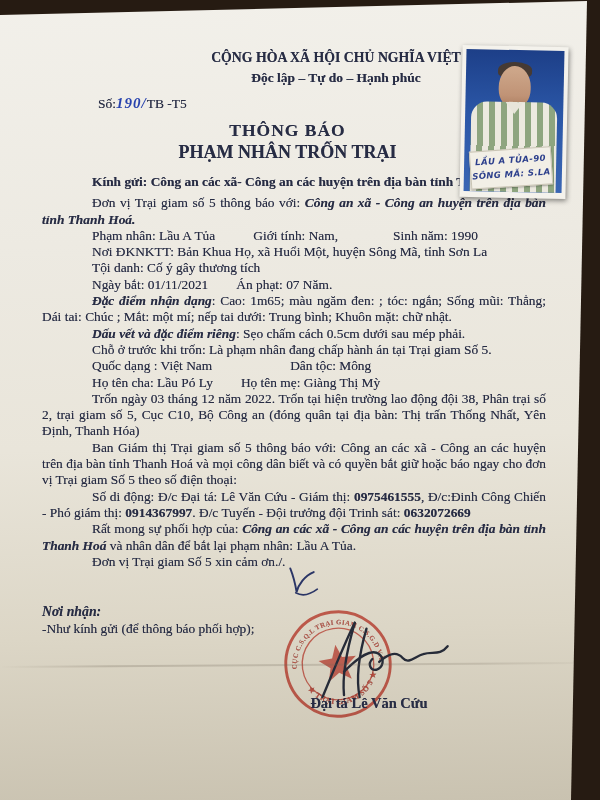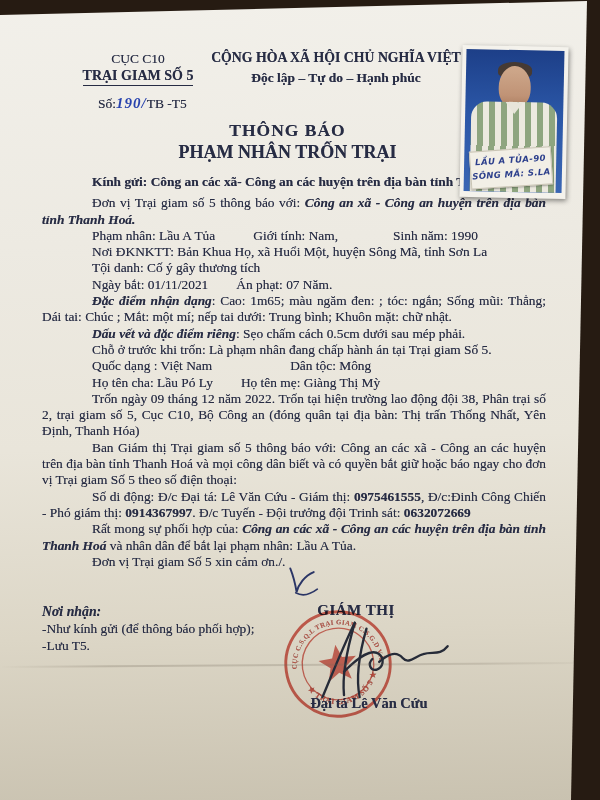--- a/index.html
+++ b/index.html
@@ -77,24 +77,20 @@
     border:1px solid #c9c4b4;transform:rotate(-5deg);box-shadow:0 1px 2px rgba(0,0,0,.35);
     text-align:center;padding-top:3px;box-sizing:border-box;}
   #photo-sign div{font-family:"DejaVu Sans",sans-serif;font-style:italic;font-weight:bold;
     font-size:8.5px;line-height:14px;color:#2c3f8c;letter-spacing:.4px;}
 </style>
 </head>
 <body>
 
 <div id="paper">
 
-  <div id="hdr-left" class="abs">
-    <div>CỤC C10</div>
-    <div class="b"><span id="issuer2">TRẠI GIAM SỐ 5</span></div>
-  </div>
   <div id="doc-no" class="abs">
     <span>Số:</span><span class="hand">190/</span><span>TB -T5</span>
   </div>
 
   <div id="hdr-right" class="abs">
     <div id="republic" class="b">CỘNG HÒA XÃ HỘI CHỦ NGHĨA VIỆT</div>
     <div id="motto" class="b">Độc lập – Tự do – Hạnh phúc</div>
   </div>
 
   <div id="title" class="abs">
@@ -107,39 +103,37 @@
     <p><span>Đơn vị Trại giam số 5 thông báo với: </span><span class="bi">Công an xã - Công an  huyện trên địa bàn tỉnh Thanh Hoá.</span></p>
     <p class="noj"><span>Phạm nhân: Lầu A Tủa</span><span class="sp38">Giới tính: Nam,</span><span class="sp55">Sinh năm: 1990</span></p>
     <p class="noj">Nơi ĐKNKTT: Bản Khua Họ, xã Huổi Một, huyện Sông Mã, tỉnh Sơn La</p>
     <p class="noj">Tội danh: Cố ý gây thương tích</p>
     <p class="noj"><span>Ngày bắt: 01/11/2021</span><span class="sp28">Án phạt: 07 Năm.</span></p>
     <p><span class="bi">Đặc điểm nhận dạng</span><span>: Cao: 1m65; màu ngăm đen: ; tóc: ngắn; Sống mũi: Thẳng; Dái tai: Chúc ; Mắt: một mí; nếp tai dưới: Trung bình; Khuôn mặt: chữ nhật.</span></p>
     <p class="noj"><span class="bi">Dấu vết và đặc điểm riêng</span><span>: Sẹo chấm cách 0.5cm dưới sau mép phải.</span></p>
     <p class="noj">Chỗ ở trước khi trốn: Là phạm nhân đang chấp hành án tại Trại giam Số 5.</p>
     <p class="noj"><span>Quốc dạng : Việt Nam</span><span class="sp78">Dân tộc: Mông</span></p>
     <p class="noj"><span>Họ tên cha: Lầu Pó Ly</span><span class="sp28">Họ tên mẹ: Giàng Thị Mỳ</span></p>
-    <p>Trốn ngày 09 tháng 12 năm 2022. Trốn tại hiện trường lao động đội 38, Phân trại số 2, trại giam số 5, Cục C10, Bộ Công an (đóng quân tại địa bàn: Thị trấn Thống Nhất, Yên Định, Thanh Hóa)</p>
+    <p>Trốn ngày 03 tháng 12 năm 2022. Trốn tại hiện trường lao động đội 38, Phân trại số 2, trại giam số 5, Cục C10, Bộ Công an (đóng quân tại địa bàn: Thị trấn Thống Nhất, Yên Định, Thanh Hóa)</p>
     <p>Ban Giám thị Trại giam số 5 thông báo với: Công an các xã - Công an các huyện trên địa bàn tỉnh Thanh Hoá và mọi công dân biết và có quyền bắt giữ hoặc báo ngay cho đơn vị Trại giam Số 5 theo số điện thoại:</p>
     <p><span>Số di động: Đ/c Đại tá: Lê Văn Cứu - Giám thị: </span><span class="b">0975461555</span><span>, Đ/c:Đinh Công Chiến - Phó giám thị: </span><span class="b">0914367997</span><span>. Đ/c Tuyến - Đội trưởng đội Trinh sát: </span><span class="b">0632072669</span></p>
     <p><span>Rất mong sự phối hợp của: </span><span class="bi">Công an các  xã - Công an các huyện trên địa bàn tỉnh Thanh Hoá</span><span> và nhân dân để bắt lại phạm nhân: Lầu A Tủa.</span></p>
     <p class="noj">Đơn vị Trại giam Số 5 xin cảm ơn./.</p>
   </div>
 
   <svg id="checkmark" class="abs" viewBox="0 0 40 36">
     <path d="M7,3 C11,13 13,23 14,29 C16,21 23,11 33,7" fill="none" stroke="#2a3566" stroke-width="2.2" stroke-linecap="round"></path>
     <path d="M13,30 C20,34 29,32 37,26" fill="none" stroke="#2a3566" stroke-width="1.8" stroke-linecap="round"></path>
   </svg>
 
   <div id="recipients" class="abs">
     <div class="bi lbl">Nơi nhận:</div>
     <div>-Như kính gửi (để thông báo phối hợp);</div>
-    <div>-Lưu T5.</div>
   </div>
 
-  <div id="signer-title" class="abs b">GIÁM THỊ</div>
 
   <svg id="seal" class="abs" viewBox="0 0 120 120">
     <defs>
       <path id="sealTop" d="M17,62 A43,43 0 1 1 103,62"></path>
       <path id="sealBot" d="M22,74 A40,40 0 0 0 98,74"></path>
     </defs>
     <circle cx="60" cy="60" r="54" fill="none" stroke="#cf4033" stroke-width="3" opacity=".85"></circle>
     <circle cx="60" cy="60" r="37" fill="none" stroke="#cf4033" stroke-width="1.4" opacity=".8"></circle>
     <path d="M60,40 l5.2,13.4 14.3,0.8 -11.2,9 3.7,13.9 -12,-7.9 -12,7.9 3.7,-13.9 -11.2,-9 14.3,-0.8 Z" fill="#cf4033" opacity=".8"></path>
     <text font-size="7" fill="#cf4033" font-weight="bold" letter-spacing=".4" opacity=".85">

